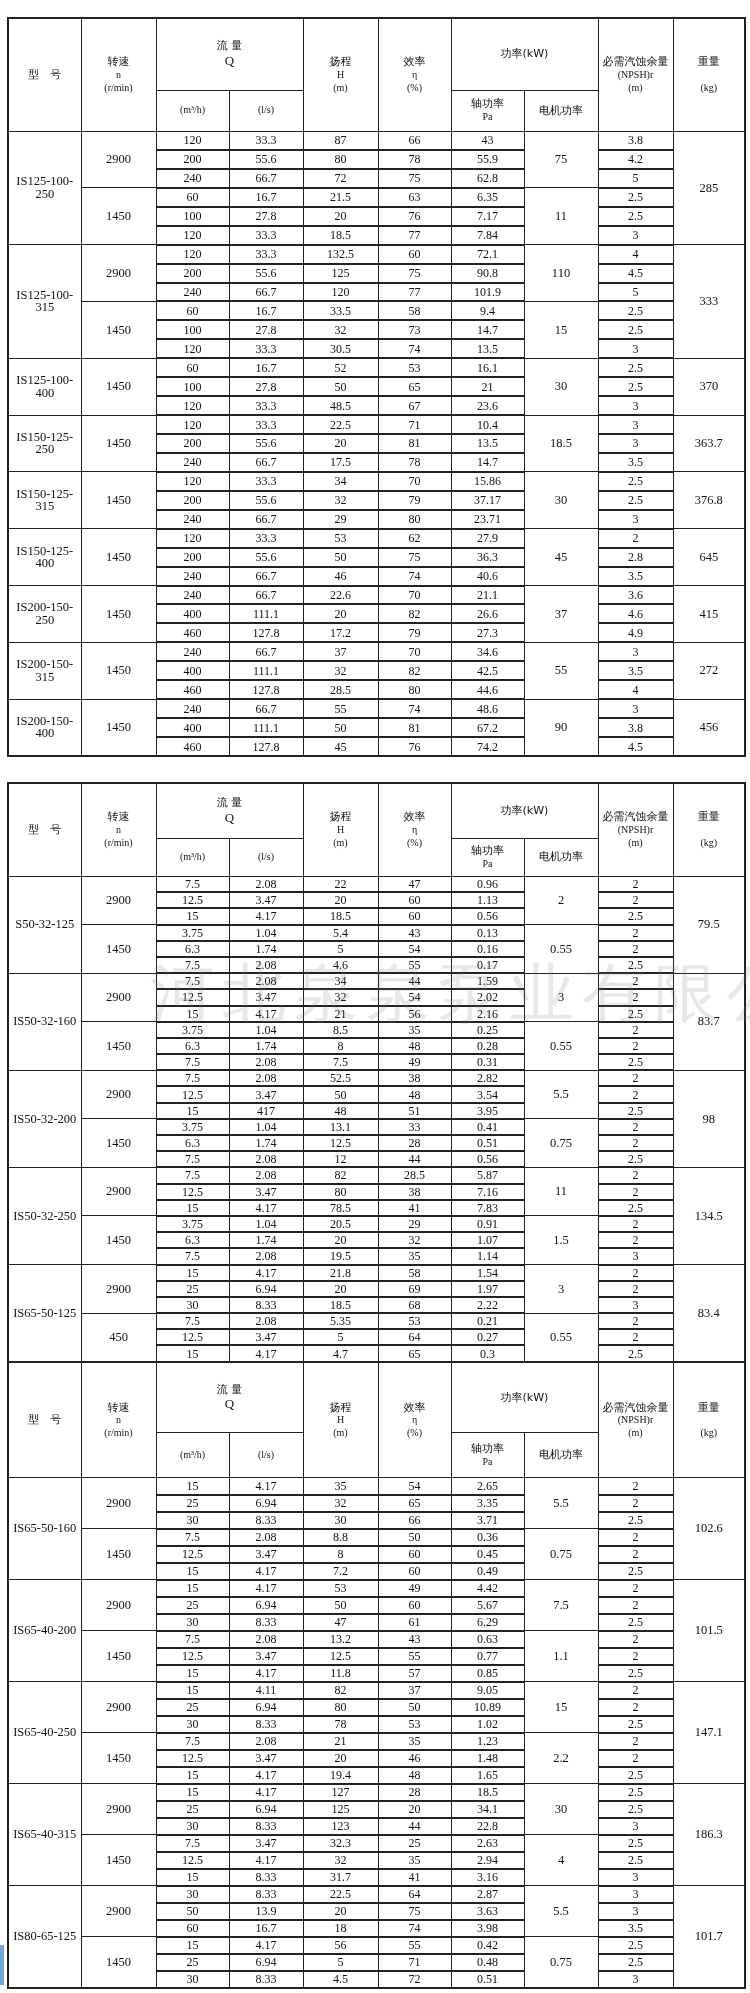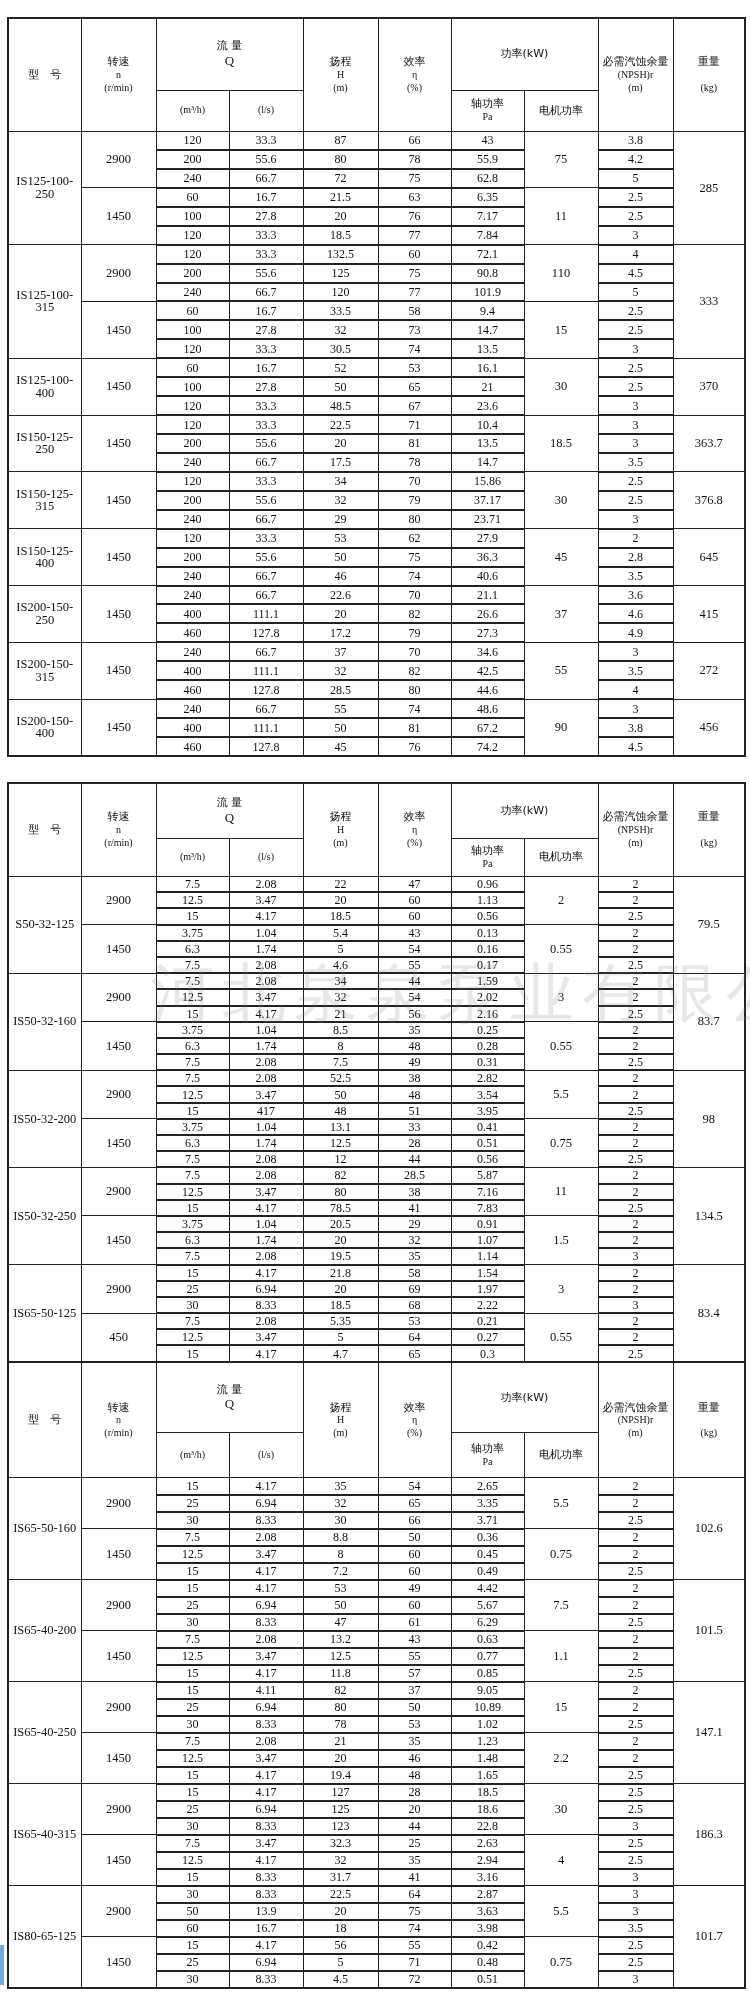--- a/index.html
+++ b/index.html
@@ -877,21 +877,21 @@
         <td class="cell">18.5</td>
         <td class="motor" rowspan="3">30</td>
         <td class="cell">2.5</td>
         <td class="weight" rowspan="6">186.3</td>
       </tr>
       <tr style="height:17px">
         <td class="cell">25</td>
         <td class="cell">6.94</td>
         <td class="cell">125</td>
         <td class="cell">20</td>
-        <td class="cell">18.6</td>
+        <td class="cell">34.1</td>
         <td class="cell">2.5</td>
       </tr>
       <tr style="height:17px">
         <td class="cell">30</td>
         <td class="cell">8.33</td>
         <td class="cell">123</td>
         <td class="cell">44</td>
         <td class="cell">22.8</td>
         <td class="cell">3</td>
       </tr>

